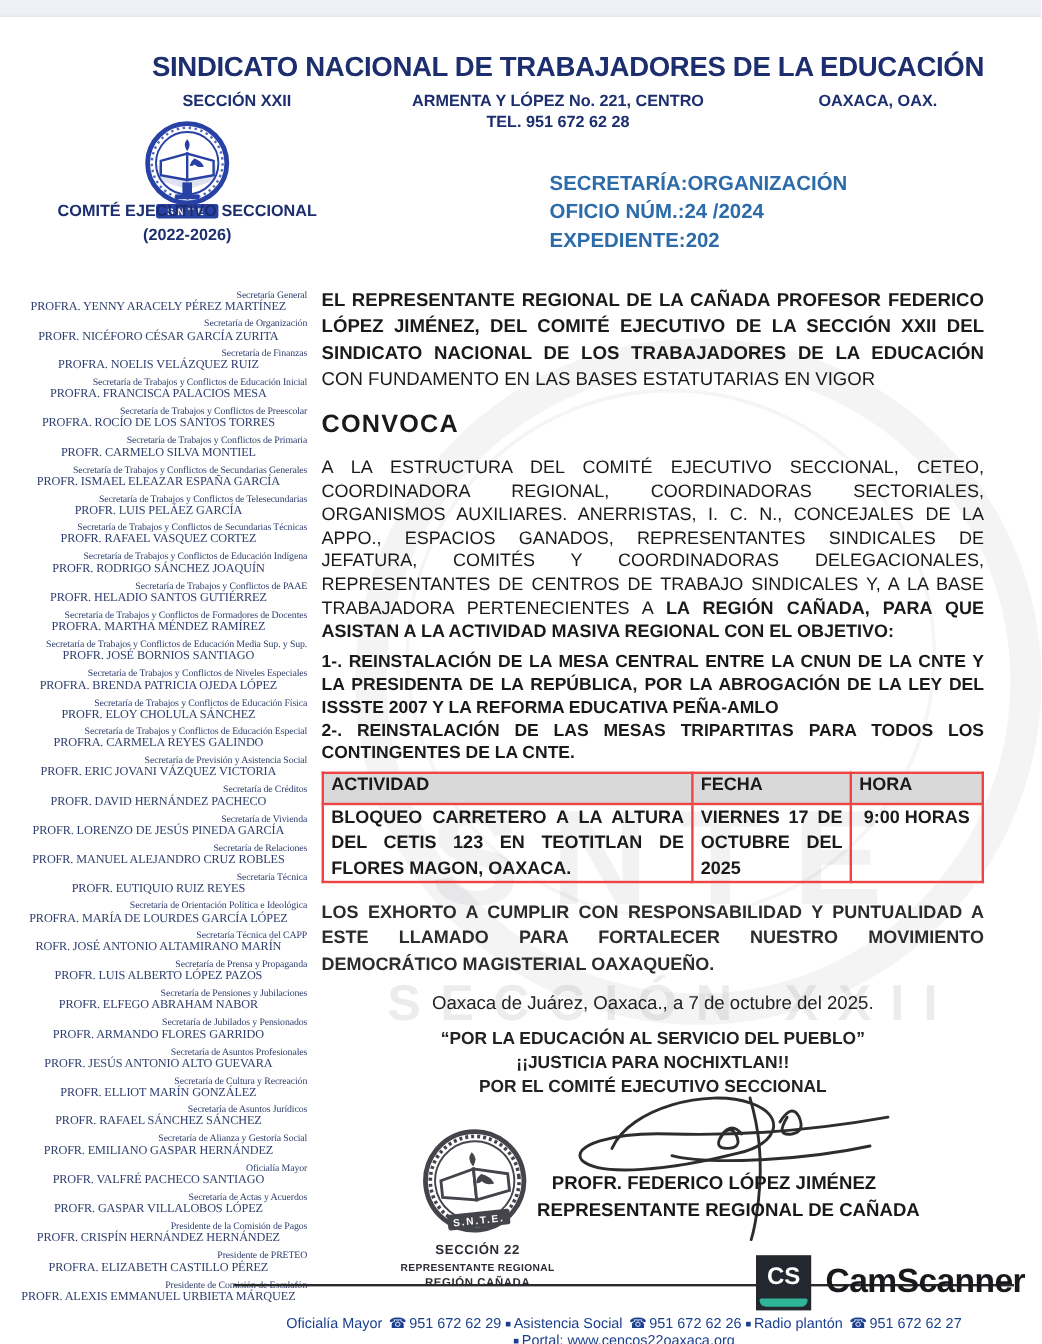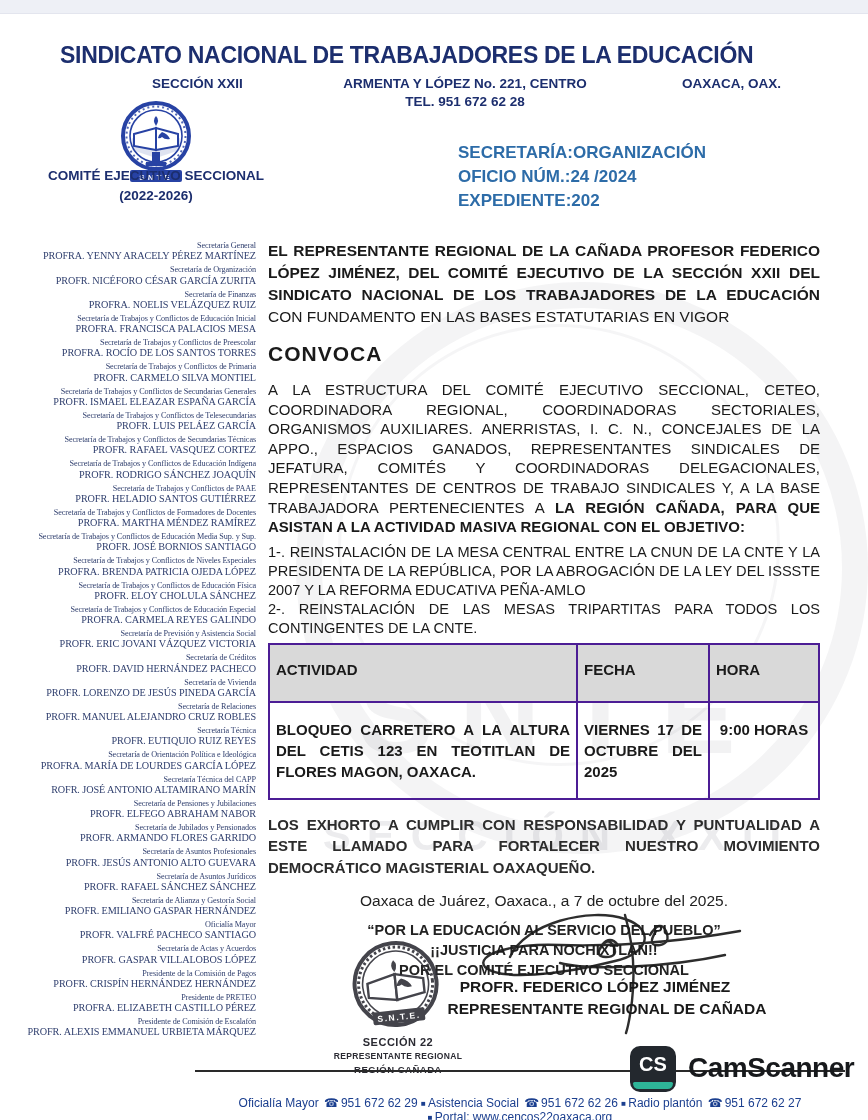--- a/index.html
+++ b/index.html
@@ -1,21 +1,21 @@
 <!DOCTYPE html>
 <html lang="es"><head>
 <meta charset="utf-8">
 <style>
   html,body{margin:0;padding:0;background:#ffffff;}
   .page{position:relative;width:868px;height:1120px;background:#ffffff;overflow:hidden;
         font-family:"Liberation Sans",sans-serif;color:#1a1a1a;}
   .top-strip{position:absolute;left:0;top:0;width:868px;height:13px;background:#eef0f6;border-bottom:1px solid #e3e5ee;}
 
   
-  .hdr-title{position:absolute;left:60px;top:42px;width:760px;text-align:left;
+  .hdr-title{position:absolute;left:60px;top:42px;width:760px;text-align:right;
              font-size:23px;font-weight:bold;letter-spacing:-0.3px;color:#1c2e6e;}
   .hdr-row{position:absolute;left:0;top:76px;width:868px;height:18px;color:#1c2e6e;font-weight:bold;font-size:13.5px;}
   .hdr-seccion{position:absolute;left:152px;top:0;}
   .hdr-address{position:absolute;left:340px;top:0;width:250px;text-align:center;}
   .hdr-city{position:absolute;left:682px;top:0;}
   .hdr-tel{position:absolute;left:340px;top:94px;width:250px;text-align:center;color:#1c2e6e;font-weight:bold;font-size:13.5px;}
   .logo-wrap{position:absolute;left:118px;top:100px;width:76px;height:86px;}
   .comite{position:absolute;left:40px;top:166px;width:232px;text-align:center;color:#1c2e6e;font-weight:bold;font-size:13.5px;line-height:1.5;}
   .oficio{position:absolute;left:458px;top:141px;color:#2d6ca8;font-weight:bold;font-size:17px;line-height:1.4;}
   .oficio .lbl{display:inline-block;min-width:108px;}
@@ -27,33 +27,33 @@
            border:3px solid rgba(60,60,75,0.05);}
   .wm-snte{position:absolute;left:300px;top:650px;width:520px;text-align:center;
            font-size:112px;font-weight:bold;letter-spacing:26px;color:rgba(70,70,85,0.07);}
   .wm-seccion{position:absolute;left:270px;top:812px;width:580px;text-align:center;
            font-size:42px;font-weight:bold;letter-spacing:16px;color:rgba(70,70,85,0.10);}
 
   
   .sidebar{position:absolute;left:8px;top:241px;width:248px;text-align:right;color:#31406f;}
   .side-item{margin-bottom:2.8px;}
   .side-item .role{display:block;font:8.2px/1.15 "Liberation Serif",serif;letter-spacing:-0.1px;}
-  .side-item .pname{display:block;font:10.2px/1.18 "Liberation Serif",serif;letter-spacing:-0.1px;}
+  .side-item .pname{display:block;font:10.2px/1.18 "Liberation Serif",serif;letter-spacing:-0.1px;text-align:center;}
 
   
   .main{position:absolute;left:268px;top:240px;width:552px;}
   .p1{font-size:15.5px;line-height:22px;text-align:justify;margin:0 0 14px 0;}
   .p1 b{font-weight:bold;}
   .convoca{font-size:21px;font-weight:bold;letter-spacing:1px;margin:10px 0 14px 0;}
   .p2{font-size:15px;line-height:19.6px;text-align:justify;margin:0 0 6px 0;}
   .p2 b{font-weight:bold;}
-  .obj{font-size:14.6px;line-height:19px;font-weight:normal;text-align:justify;margin:0;}
+  .obj{font-size:14.6px;line-height:19px;font-weight:bold;text-align:justify;margin:0;}
   .doc-table{width:100%;border-collapse:collapse;margin-top:5px;}
-  .doc-table td,.doc-table th{border:2px solid #4c1d95;font-size:15px;font-weight:bold;
-       padding:16px 6px;vertical-align:top;text-align:left;}
+  .doc-table td,.doc-table th{border:2px solid #ef4444;font-size:15px;font-weight:bold;
+       padding:0 6px;vertical-align:top;text-align:left;}
   .doc-table th{background:#d9d9d9;height:24px;}
   .doc-table .c-act{width:56%;}
   .doc-table .c-fec{width:24%;}
   .doc-table .c-hor{width:20%;margin-top:32px;}
   .doc-table td.just{text-align:justify;line-height:21px;}
   .doc-table td.hora{text-align:center;line-height:21px;}
   .exhort{font-size:15px;line-height:21.5px;font-weight:bold;color:#2c2c2c;text-align:justify;margin:14px 0 10px 0;}
   .dateline{text-align:center;font-size:15.5px;margin:14px 0 10px 0;color:#222;}
   .slogan{text-align:center;font-size:14.5px;font-weight:bold;line-height:20px;color:#222;margin:0;}
 
@@ -62,21 +62,21 @@
   .stamp-lines{position:absolute;left:318px;top:1036px;width:160px;text-align:center;color:#2b2b33;}
   .stamp-lines .s1{font-size:11px;font-weight:bold;letter-spacing:0.5px;}
   .stamp-lines .s2{font-size:8.5px;font-weight:bold;letter-spacing:0.3px;margin-top:3px;}
   .stamp-lines .s3{font-size:9.5px;font-weight:bold;letter-spacing:0.5px;margin-top:3px;}
   .sig-svg{position:absolute;left:440px;top:905px;}
   .sig-name{position:absolute;left:420px;top:978px;width:350px;text-align:center;font-size:15.5px;font-weight:bold;color:#191919;}
   .sig-title{position:absolute;left:412px;top:1000px;width:390px;text-align:center;font-size:15.5px;font-weight:bold;color:#191919;}
 
   
   .base-line{position:absolute;left:195px;top:1070px;width:650px;height:2px;background:#2a2a2a;}
-  .cs-badge{position:absolute;left:630px;top:1046px;width:46px;height:46px;background:#23282e;border-radius:10px;}
+  .cs-badge{position:absolute;left:630px;top:1046px;width:46px;height:46px;background:#23282e;border-radius:0;}
   .cs-badge .cs-txt{position:absolute;left:0;top:7px;width:46px;text-align:center;color:#fff;font-size:20px;font-weight:bold;}
   .cs-badge .cs-teal{position:absolute;left:3px;bottom:3px;width:40px;height:7px;background:#2eb598;border-radius:2px 2px 7px 7px;}
   .cs-word{position:absolute;left:688px;top:1052px;font-size:28px;font-weight:bold;color:#17191c;letter-spacing:-0.5px;}
   .footer{position:absolute;left:180px;top:1096px;width:680px;text-align:center;
           font-size:12px;color:#1b3f8f;}
   .footer .seg{white-space:nowrap;}
   .footer .seg + .seg::before{content:" \25A0  ";font-size:8px;vertical-align:1px;color:#1b3f8f;}
   .footer .ph{font-size:12px;margin:0 2px;}
 </style>
 </head>
@@ -235,36 +235,44 @@
       <div class="side-item">
         <span class="role">Secretaría de Orientación Política e Ideológica</span>
         <span class="pname">PROFRA. MARÍA DE LOURDES GARCÍA LÓPEZ</span>
       </div>
 
       <div class="side-item">
         <span class="role">Secretaría Técnica del CAPP</span>
         <span class="pname">ROFR. JOSÉ ANTONIO ALTAMIRANO MARÍN</span>
       </div>
 
+      <div class="side-item">
+        <span class="role">Secretaría de Prensa y Propaganda</span>
+        <span class="pname">PROFR. LUIS ALBERTO LÓPEZ PAZOS</span>
+      </div>
 
       <div class="side-item">
         <span class="role">Secretaría de Pensiones y Jubilaciones</span>
         <span class="pname">PROFR. ELFEGO ABRAHAM NABOR</span>
       </div>
 
       <div class="side-item">
         <span class="role">Secretaría de Jubilados y Pensionados</span>
         <span class="pname">PROFR. ARMANDO FLORES GARRIDO</span>
       </div>
 
       <div class="side-item">
         <span class="role">Secretaría de Asuntos Profesionales</span>
         <span class="pname">PROFR. JESÚS ANTONIO ALTO GUEVARA</span>
       </div>
 
+      <div class="side-item">
+        <span class="role">Secretaría de Cultura y Recreación</span>
+        <span class="pname">PROFR. ELLIOT MARÍN GONZÁLEZ</span>
+      </div>
 
       <div class="side-item">
         <span class="role">Secretaría de Asuntos Jurídicos</span>
         <span class="pname">PROFR. RAFAEL SÁNCHEZ SÁNCHEZ</span>
       </div>
 
       <div class="side-item">
         <span class="role">Secretaría de Alianza y Gestoría Social</span>
         <span class="pname">PROFR. EMILIANO GASPAR HERNÁNDEZ</span>
       </div>

